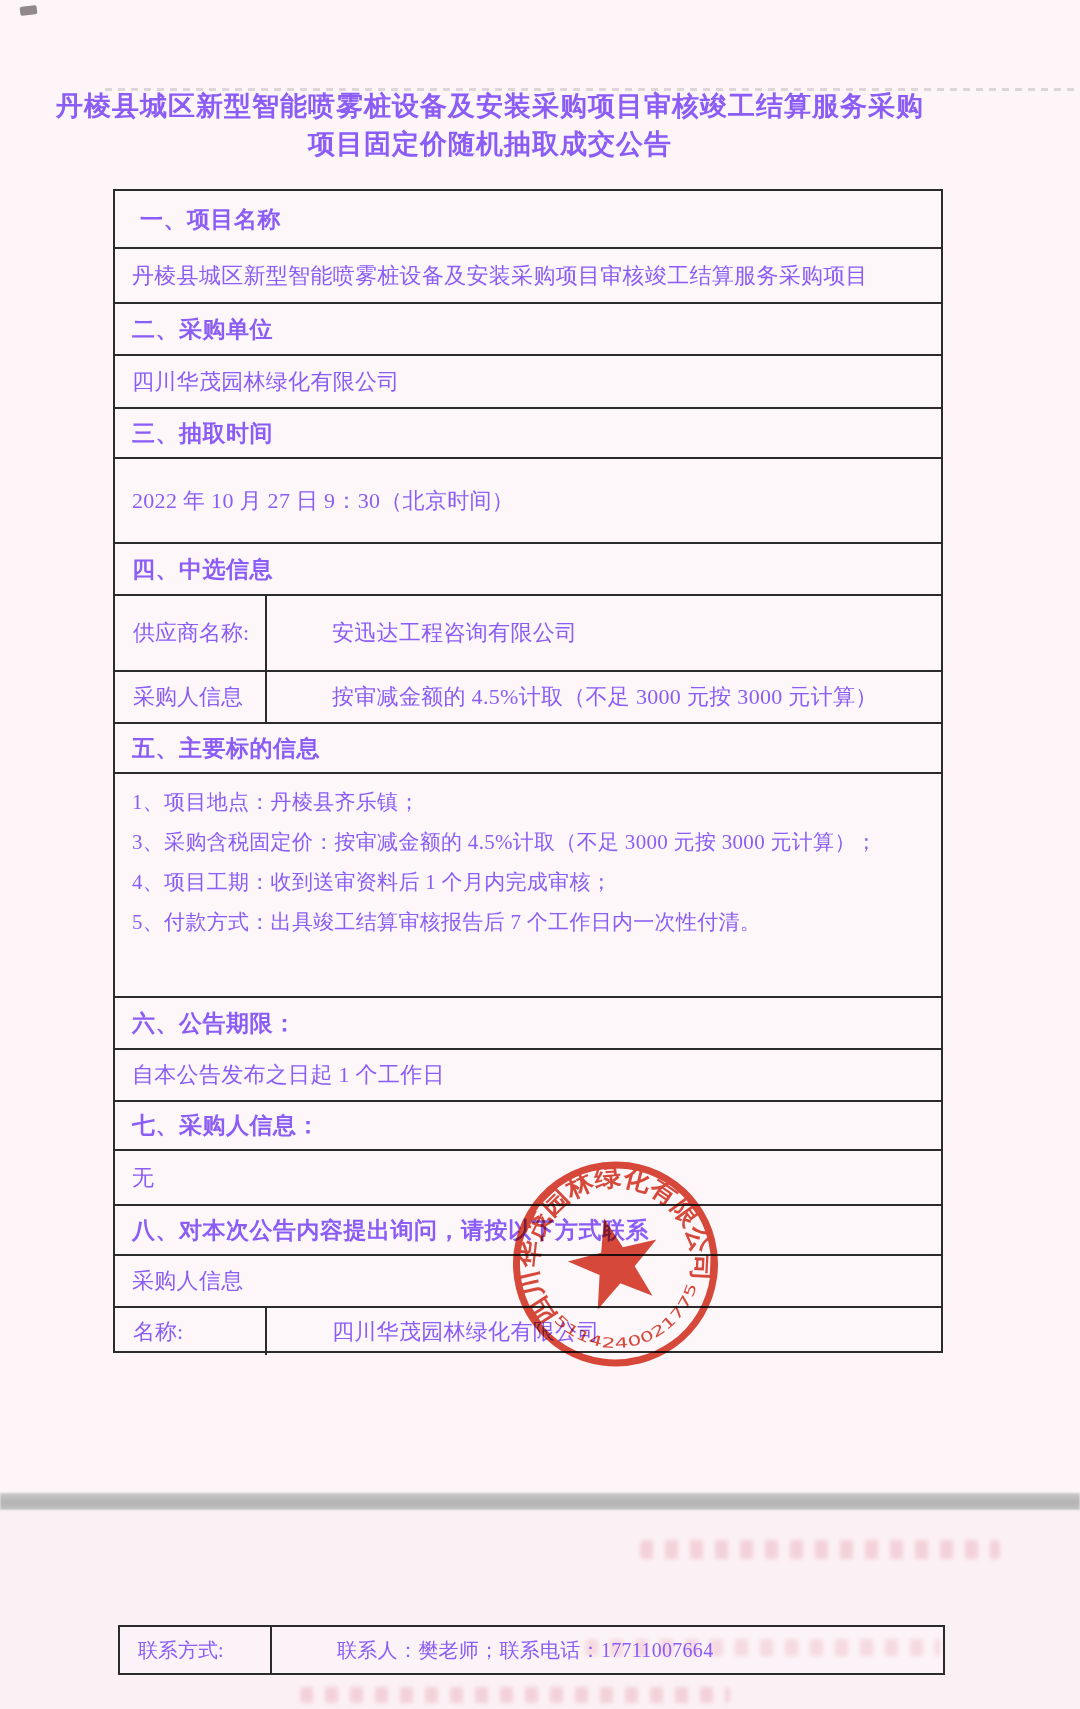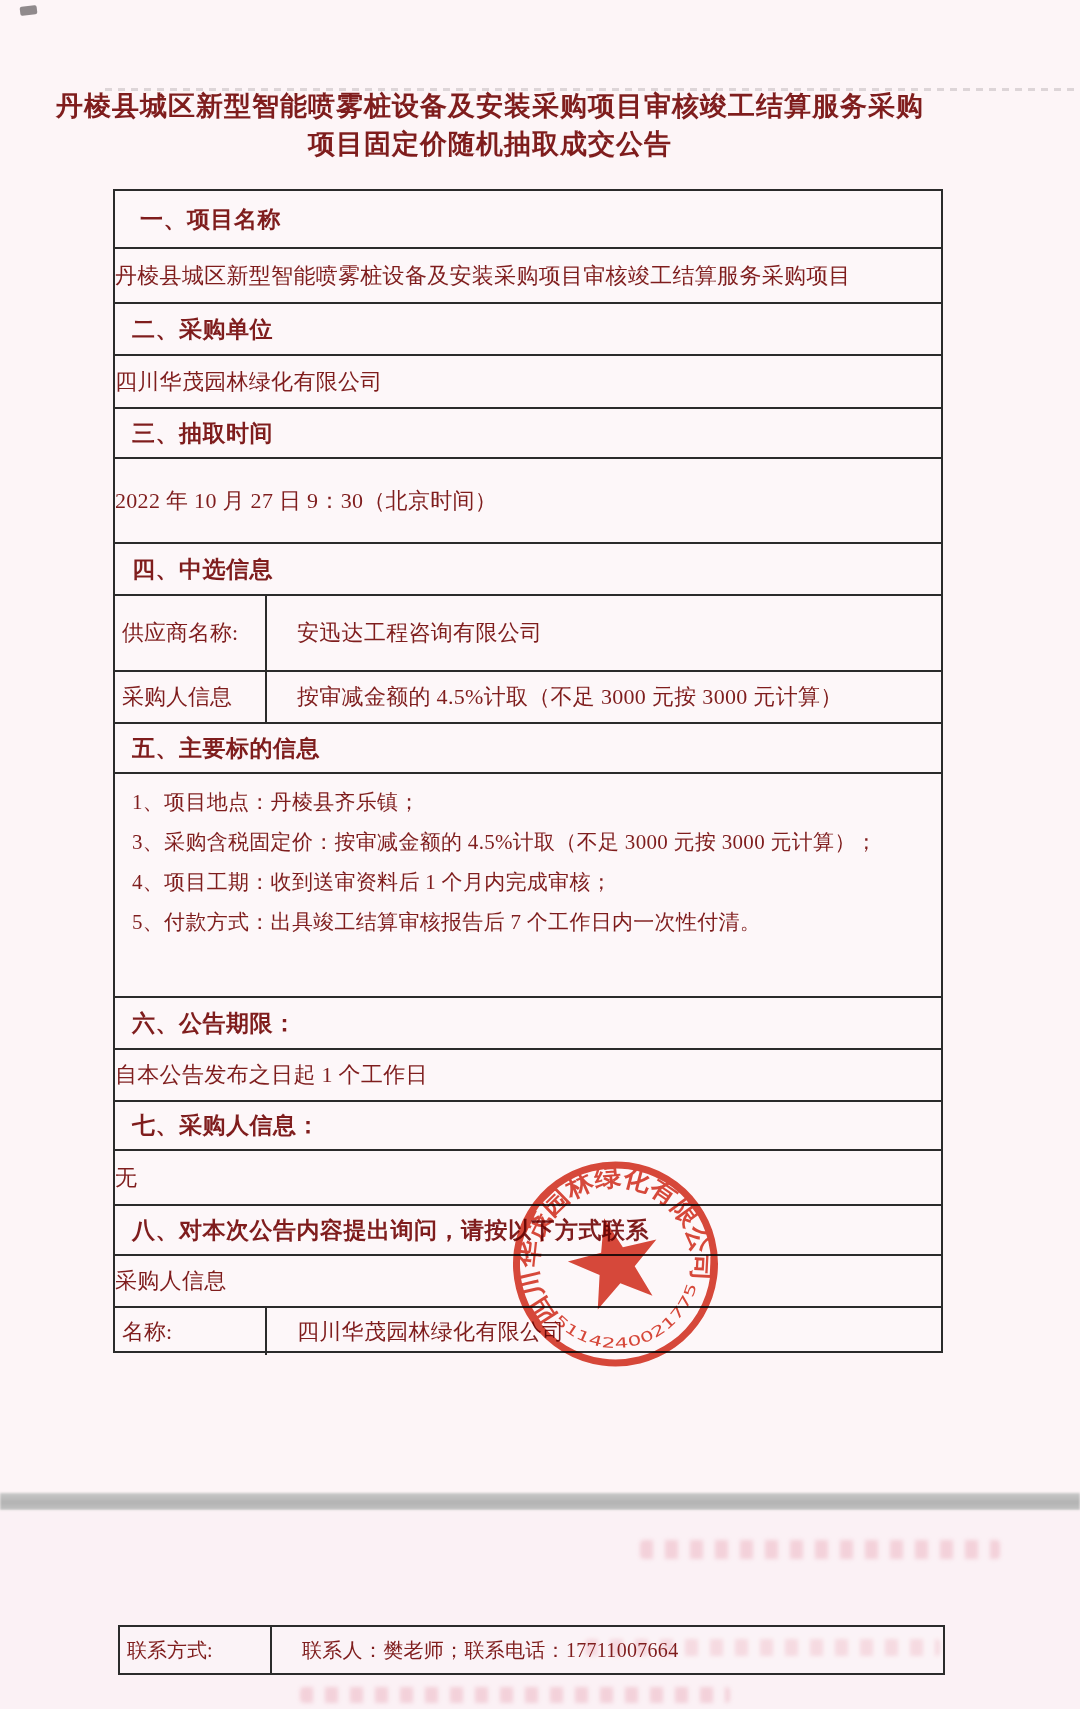--- a/index.html
+++ b/index.html
@@ -5,21 +5,21 @@
   html,body{margin:0;padding:0;}
   body{
     font-family:"Liberation Serif","DejaVu Serif",serif;
     background:#ffffff;
   }
   .page{
     position:relative;
     width:1080px;height:1709px;
     background:#fdf5f7;
     overflow:hidden;
-    color:#7f1d1d;
+    color:#8b5cf6;
   }
   
   .speck{
     position:absolute;left:20px;top:6px;width:17px;height:9px;
     background:#6b6568;border-radius:2px;transform:rotate(-7deg);opacity:.75;
   }
   .scan-edge-line{
     position:absolute;left:105px;top:88px;width:975px;height:3px;
     background:repeating-linear-gradient(90deg,#c3bbbe 0 7px,rgba(195,187,190,0) 7px 13px);
     opacity:.55;
@@ -54,30 +54,30 @@
     position:absolute;left:113px;top:189px;width:830px;height:1164px;
     border:2px solid #2b2b2b;box-sizing:border-box;
     background:rgba(255,255,255,.25);
   }
   .row{
     box-sizing:border-box;display:flex;align-items:center;
     border-top:2px solid #2b2b2b;overflow:hidden;
   }
   .row:first-child{border-top:none;margin-left:8px;}
   .row.header{font-weight:bold;font-size:23px;padding-left:17px;letter-spacing:.5px;}
-  .row.content{font-size:22px;letter-spacing:.3px;}
+  .row.content{font-size:22px;padding-left:17px;letter-spacing:.3px;}
   .row.pair{padding-left:0;font-size:22px;}
   .cell-label{
     box-sizing:border-box;width:152px;height:100%;flex:0 0 152px;
-    display:flex;align-items:center;padding-left:7px;
+    display:flex;align-items:center;padding-left:18px;
     border-right:2px solid #2b2b2b;
   }
   .cell-value{
     box-sizing:border-box;flex:1;height:100%;
-    display:flex;align-items:center;padding-left:30px;letter-spacing:.3px;
+    display:flex;align-items:center;padding-left:30px;letter-spacing:.3px;margin-left:35px;
   }
   .row.list{display:block;font-size:21px;padding:8px 0 8px 17px;}
   .row.list p{margin:0;line-height:40px;letter-spacing:.3px;}
 
   
   .contact-table{
     position:absolute;left:118px;top:1625px;width:827px;height:50px;
     border:2px solid #2b2b2b;box-sizing:border-box;display:flex;
     font-size:20px;background:rgba(255,255,255,.2);
   }

